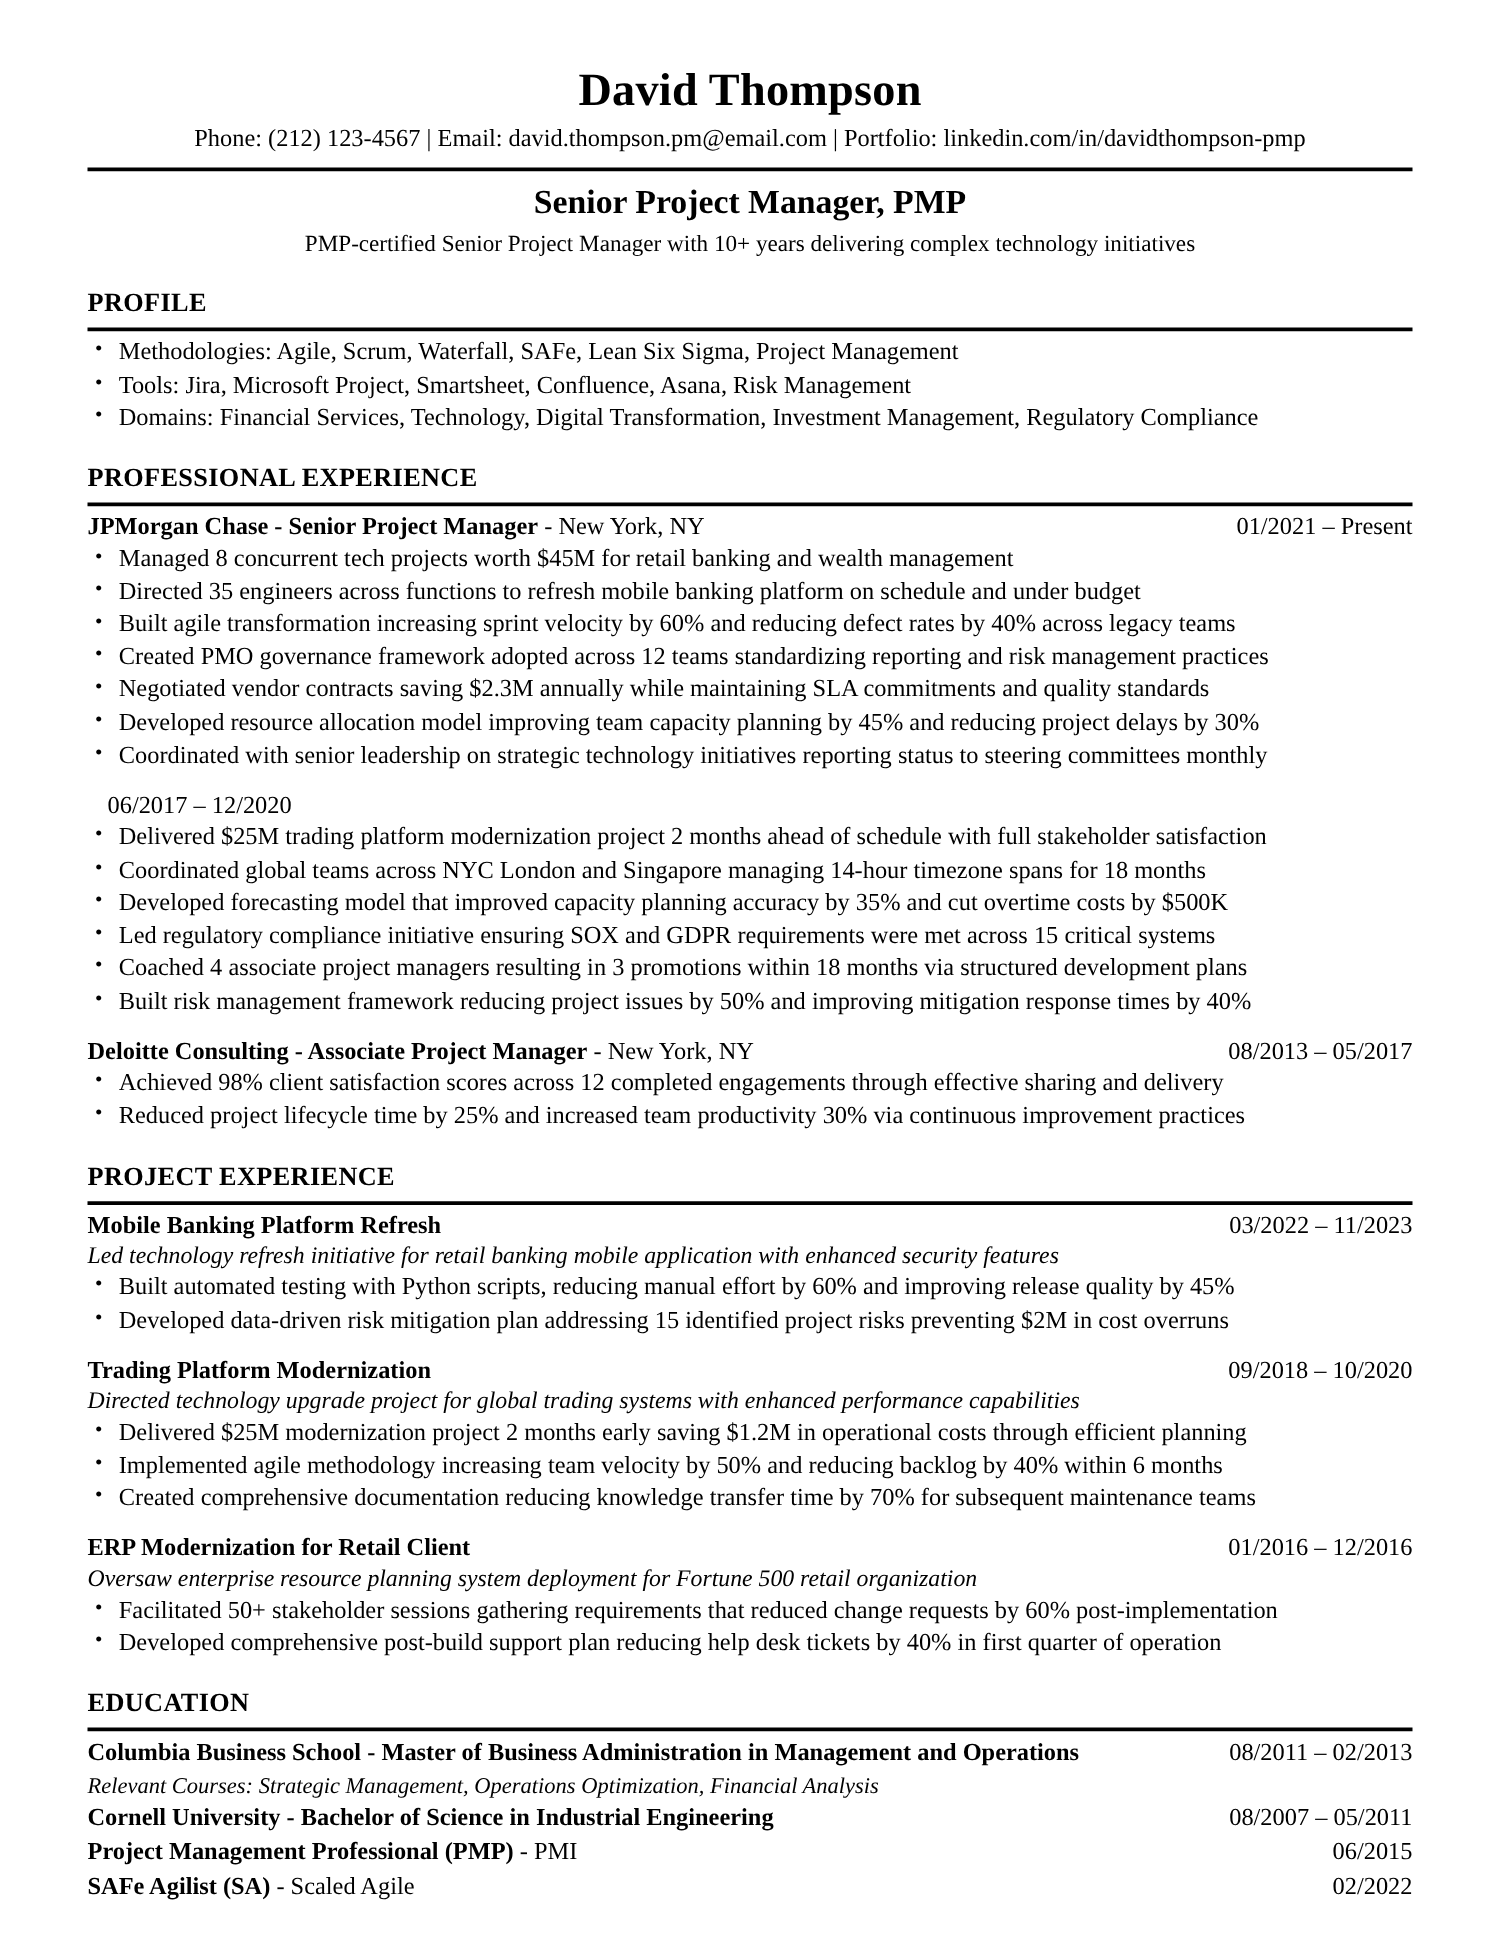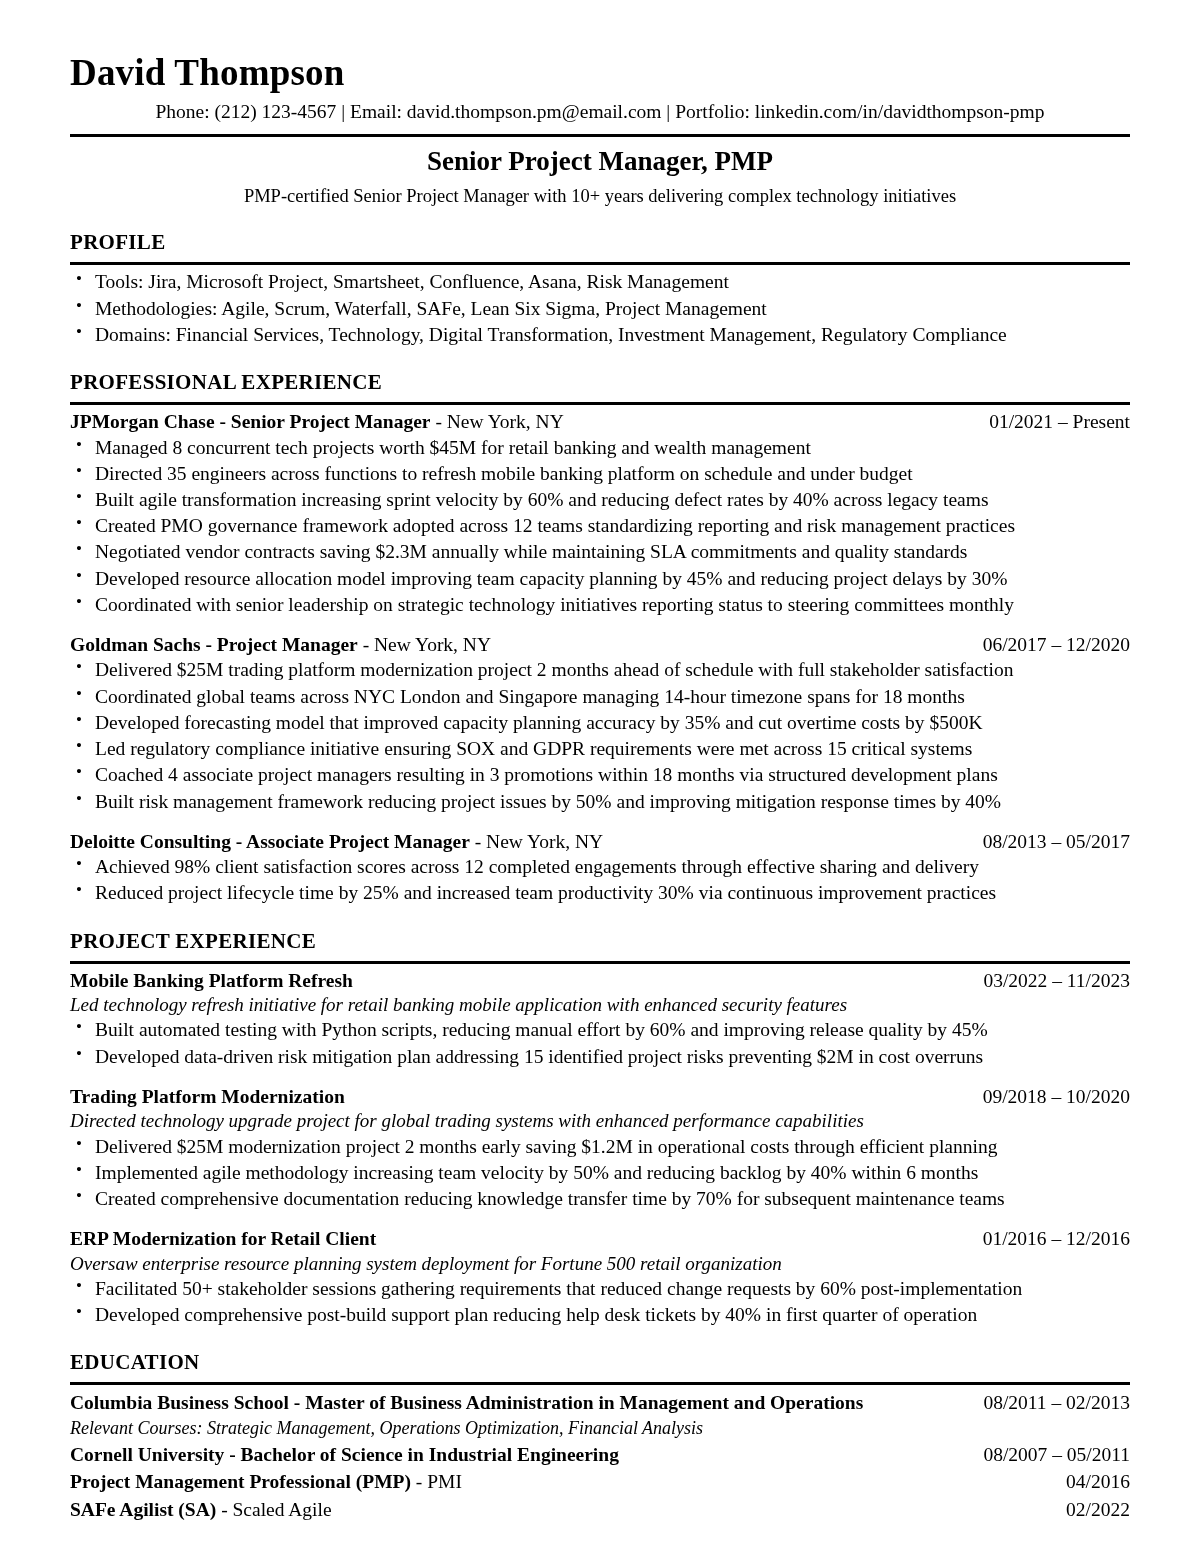--- a/index.html
+++ b/index.html
@@ -14,20 +14,21 @@
     color: #000000;
   }
   .page {
     width: 1060px;
     margin: 0 auto;
     padding-top: 52px;
   }
 
   
   .name {
+    text-align: center;
     font-size: 37px;
     font-weight: bold;
     letter-spacing: 0.2px;
     line-height: 1.12;
   }
   .contact {
     text-align: center;
     font-size: 19.5px;
     line-height: 1.3;
     margin-top: 6px;
@@ -146,22 +147,22 @@
     <div class="contact">Phone: (212) 123-4567 | Email: david.thompson.pm@email.com | Portfolio: linkedin.com/in/davidthompson-pmp</div>
     <hr class="rule-thick">
     <div class="headline">Senior Project Manager, PMP</div>
     <div class="summary">PMP-certified Senior Project Manager with 10+ years delivering complex technology initiatives</div>
   </div>
 
   <div class="section">
     <div class="section-title">PROFILE</div>
     <hr class="section-rule">
     <ul class="bullets" id="profile-bullets">
+        <li>Methodologies: Agile, Scrum, Waterfall, SAFe, Lean Six Sigma, Project Management</li>
         <li>Tools: Jira, Microsoft Project, Smartsheet, Confluence, Asana, Risk Management</li>
-        <li>Methodologies: Agile, Scrum, Waterfall, SAFe, Lean Six Sigma, Project Management</li>
         <li>Domains: Financial Services, Technology, Digital Transformation, Investment Management, Regulatory Compliance</li>
       </ul>
   </div>
 
   <div class="section">
     <div class="section-title">PROFESSIONAL EXPERIENCE</div>
     <hr class="section-rule">
     <div id="experience-entries">
         <div class="entry">
           <div class="entry-head">
@@ -173,21 +174,20 @@
             <li>Directed 35 engineers across functions to refresh mobile banking platform on schedule and under budget</li>
             <li>Built agile transformation increasing sprint velocity by 60% and reducing defect rates by 40% across legacy teams</li>
             <li>Created PMO governance framework adopted across 12 teams standardizing reporting and risk management practices</li>
             <li>Negotiated vendor contracts saving $2.3M annually while maintaining SLA commitments and quality standards</li>
             <li>Developed resource allocation model improving team capacity planning by 45% and reducing project delays by 30%</li>
             <li>Coordinated with senior leadership on strategic technology initiatives reporting status to steering committees monthly</li>
           </ul>
         </div>
         <div class="entry">
           <div class="entry-head">
-            <div class="entry-head-left"><span class="strong">Goldman Sachs - Project Manager</span><span> - New York, NY</span></div>
             <div class="entry-date">06/2017 – 12/2020</div>
           </div>
           <ul class="bullets">
             <li>Delivered $25M trading platform modernization project 2 months ahead of schedule with full stakeholder satisfaction</li>
             <li>Coordinated global teams across NYC London and Singapore managing 14-hour timezone spans for 18 months</li>
             <li>Developed forecasting model that improved capacity planning accuracy by 35% and cut overtime costs by $500K</li>
             <li>Led regulatory compliance initiative ensuring SOX and GDPR requirements were met across 15 critical systems</li>
             <li>Coached 4 associate project managers resulting in 3 promotions within 18 months via structured development plans</li>
             <li>Built risk management framework reducing project issues by 50% and improving mitigation response times by 40%</li>
           </ul>
@@ -254,21 +254,21 @@
           <div class="edu-row-left"><span class="strong">Columbia Business School - Master of Business Administration in Management and Operations</span><span></span></div>
           <div class="edu-date">08/2011 – 02/2013</div>
         </div>
         <div class="edu-courses">Relevant Courses: Strategic Management, Operations Optimization, Financial Analysis</div>
         <div class="edu-row">
           <div class="edu-row-left"><span class="strong">Cornell University - Bachelor of Science in Industrial Engineering</span><span></span></div>
           <div class="edu-date">08/2007 – 05/2011</div>
         </div>
         <div class="edu-row">
           <div class="edu-row-left"><span class="strong">Project Management Professional (PMP)</span><span> - PMI</span></div>
-          <div class="edu-date">04/2016</div>
+          <div class="edu-date">06/2015</div>
         </div>
         <div class="edu-row">
           <div class="edu-row-left"><span class="strong">SAFe Agilist (SA)</span><span> - Scaled Agile</span></div>
           <div class="edu-date">02/2022</div>
         </div>
       </div>
   </div>
 
 </div>
 

